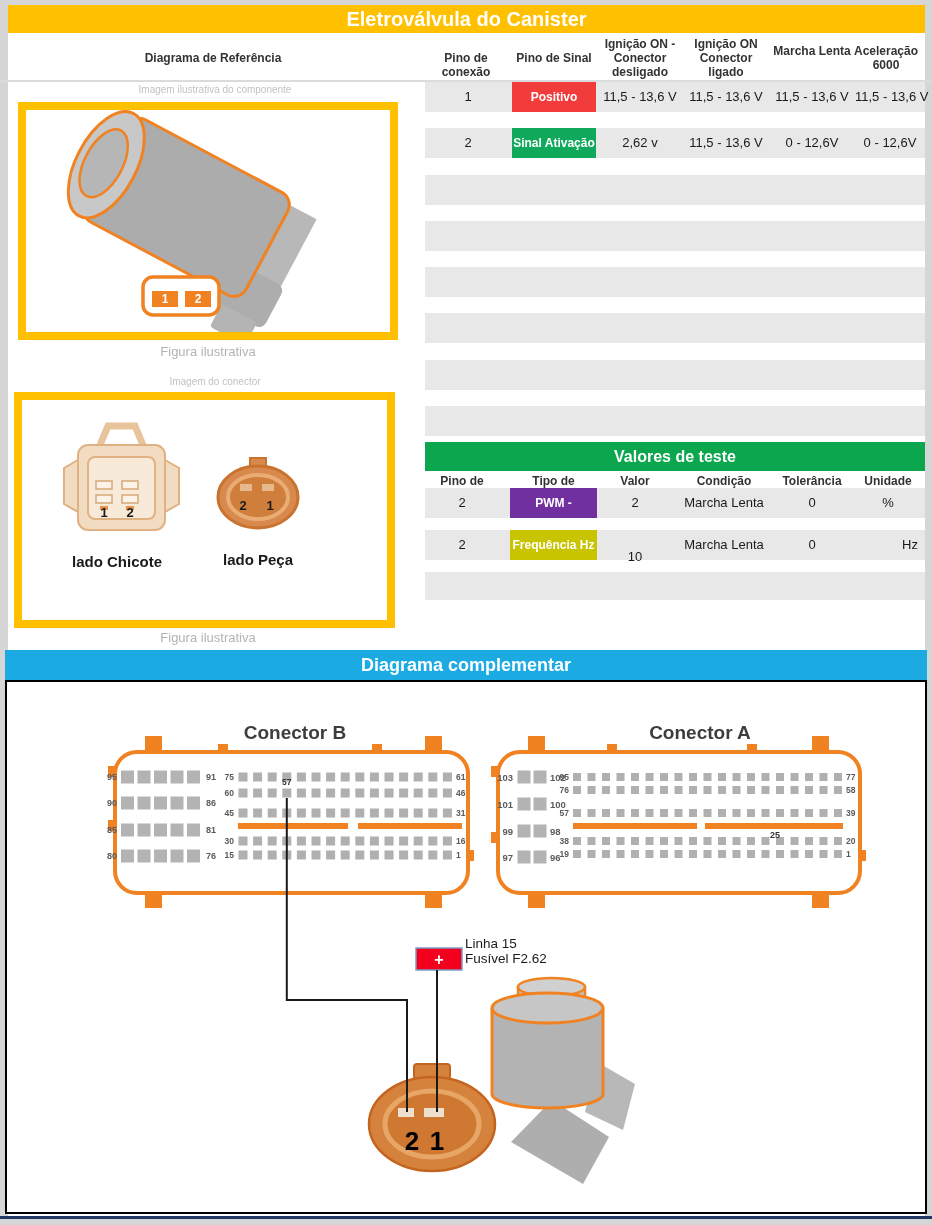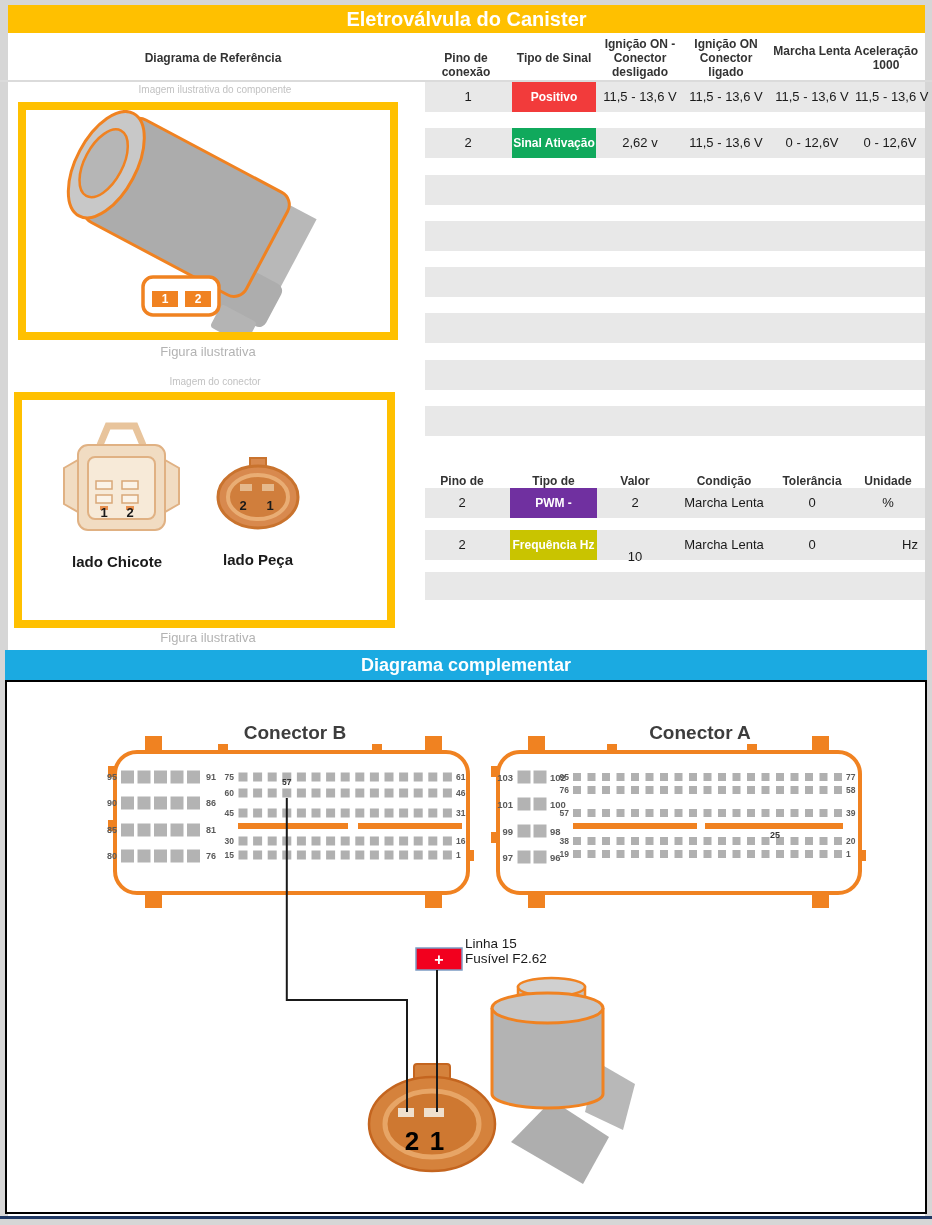--- a/index.html
+++ b/index.html
@@ -42,25 +42,25 @@
 
   <div class="abs border-gray" style="left:0;top:0;width:932px;height:5px"></div>
   <div class="abs border-gray" style="left:0;top:0;width:8px;height:1225px"></div>
   <div class="abs border-gray" style="left:925px;top:0;width:7px;height:1225px"></div>
   <div class="abs border-gray" style="left:0;top:1219px;width:932px;height:6px"></div>
 
   <div class="abs title-bar" style="background: rgb(255, 192, 0);">Eletroválvula do Canister</div>
 
   <div class="h-cell" style="left:8px;top:51px;width:410px">Diagrama de Referência</div>
   <div class="h-cell" style="left:420px;top:51px;width:92px">Pino de conexão</div>
-  <div class="h-cell" style="left:512px;top:51px;width:84px">Tipo de Sinal</div>
+  <div class="h-cell" style="left:512px;top:51px;width:84px">Pino de Sinal</div>
   <div class="h-cell" style="left:596px;top:37px;width:88px">Ignição ON - Conector desligado</div>
   <div class="h-cell" style="left:684px;top:37px;width:84px">Ignição ON Conector ligado</div>
   <div class="h-cell" style="left:770px;top:44px;width:84px">Marcha Lenta</div>
-  <div class="h-cell" style="left:846px;top:44px;width:80px">Aceleração 1000</div>
+  <div class="h-cell" style="left:846px;top:44px;width:80px">Aceleração 6000</div>
   <div class="abs hdr-line"></div>
 
   <div id="ref-rows">
       <div class="row" style="top: 82px; height: 30px;">
         <div class="cell" style="left: 0px; width: 86px;">1</div>
         <div class="badge" style="left: 87px; width: 84px; background: rgb(242, 59, 59);">Positivo</div>
         <div class="cell" style="left: 172px; width: 86px;">11,5 - 13,6 V</div>
         <div class="cell" style="left: 258px; width: 86px;">11,5 - 13,6 V</div>
         <div class="cell" style="left: 345px; width: 84px;">11,5 - 13,6 V</div>
         <div class="cell" style="left: 430px; width: 70px;">11,5 - 13,6 V</div>
@@ -131,20 +131,21 @@
         <rect x="240" y="84" width="12" height="7" fill="#E5B98C"></rect>
         <text x="221" y="110" text-anchor="middle" font-size="13" font-weight="bold" fill="#1a1a1a">2</text>
         <text x="248" y="110" text-anchor="middle" font-size="13" font-weight="bold" fill="#1a1a1a">1</text>
       </g>
       <text x="95" y="167" text-anchor="middle" font-size="15" font-weight="600" fill="#1a1a1a">lado Chicote</text>
       <text x="236" y="165" text-anchor="middle" font-size="15" font-weight="600" fill="#1a1a1a">lado Peça</text>
     </svg>
   </div>
   <div class="caption" style="top:630px">Figura ilustrativa</div>
 
+  <div class="green-bar" style="background: rgb(12, 166, 79);">Valores de teste</div>
   <div class="h-cell" style="left:425px;top:474px;width:74px">Pino de conexão</div>
   <div class="h-cell" style="left:510px;top:474px;width:87px">Tipo de medição</div>
   <div class="h-cell" style="left:600px;top:474px;width:70px">Valor nominal</div>
   <div class="h-cell" style="left:684px;top:474px;width:80px">Condição</div>
   <div class="h-cell" style="left:772px;top:474px;width:80px">Tolerância</div>
   <div class="h-cell" style="left:851px;top:474px;width:74px">Unidade</div>
   <div id="test-rows">
       <div class="row" style="top: 488px; height: 30px;">
         <div class="cell" style="left: 0px; width: 74px;">2</div>
         <div class="badge" style="left: 85px; width: 87px; background: rgb(112, 48, 160);">PWM -</div>

